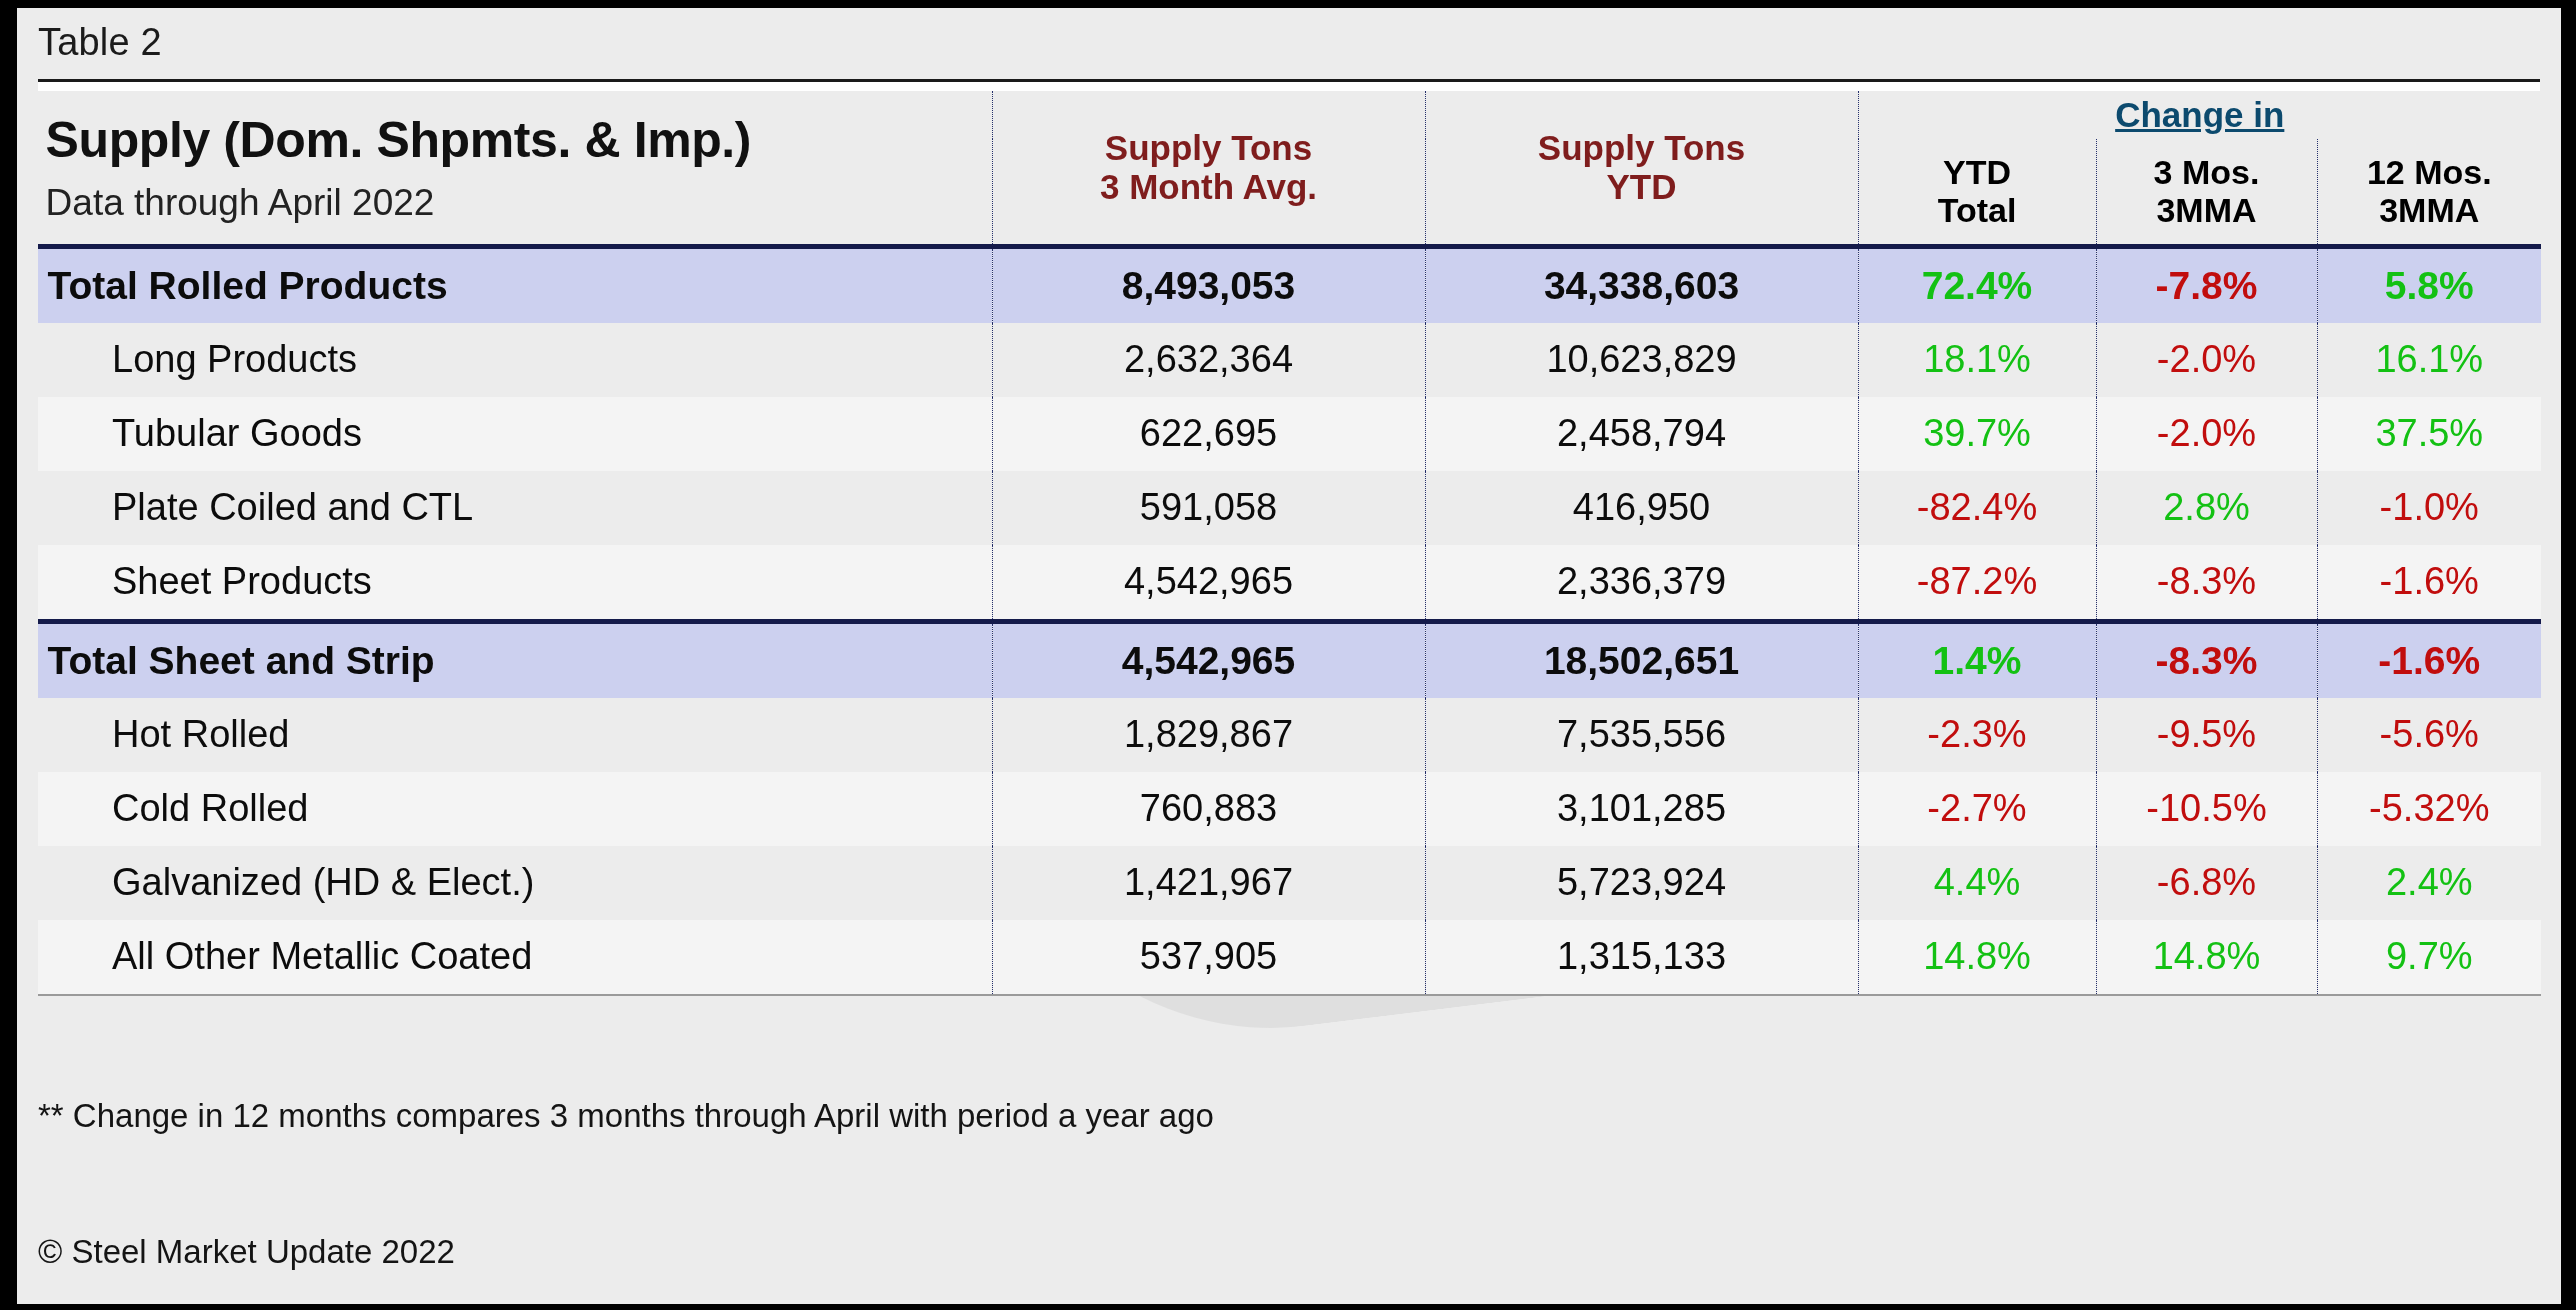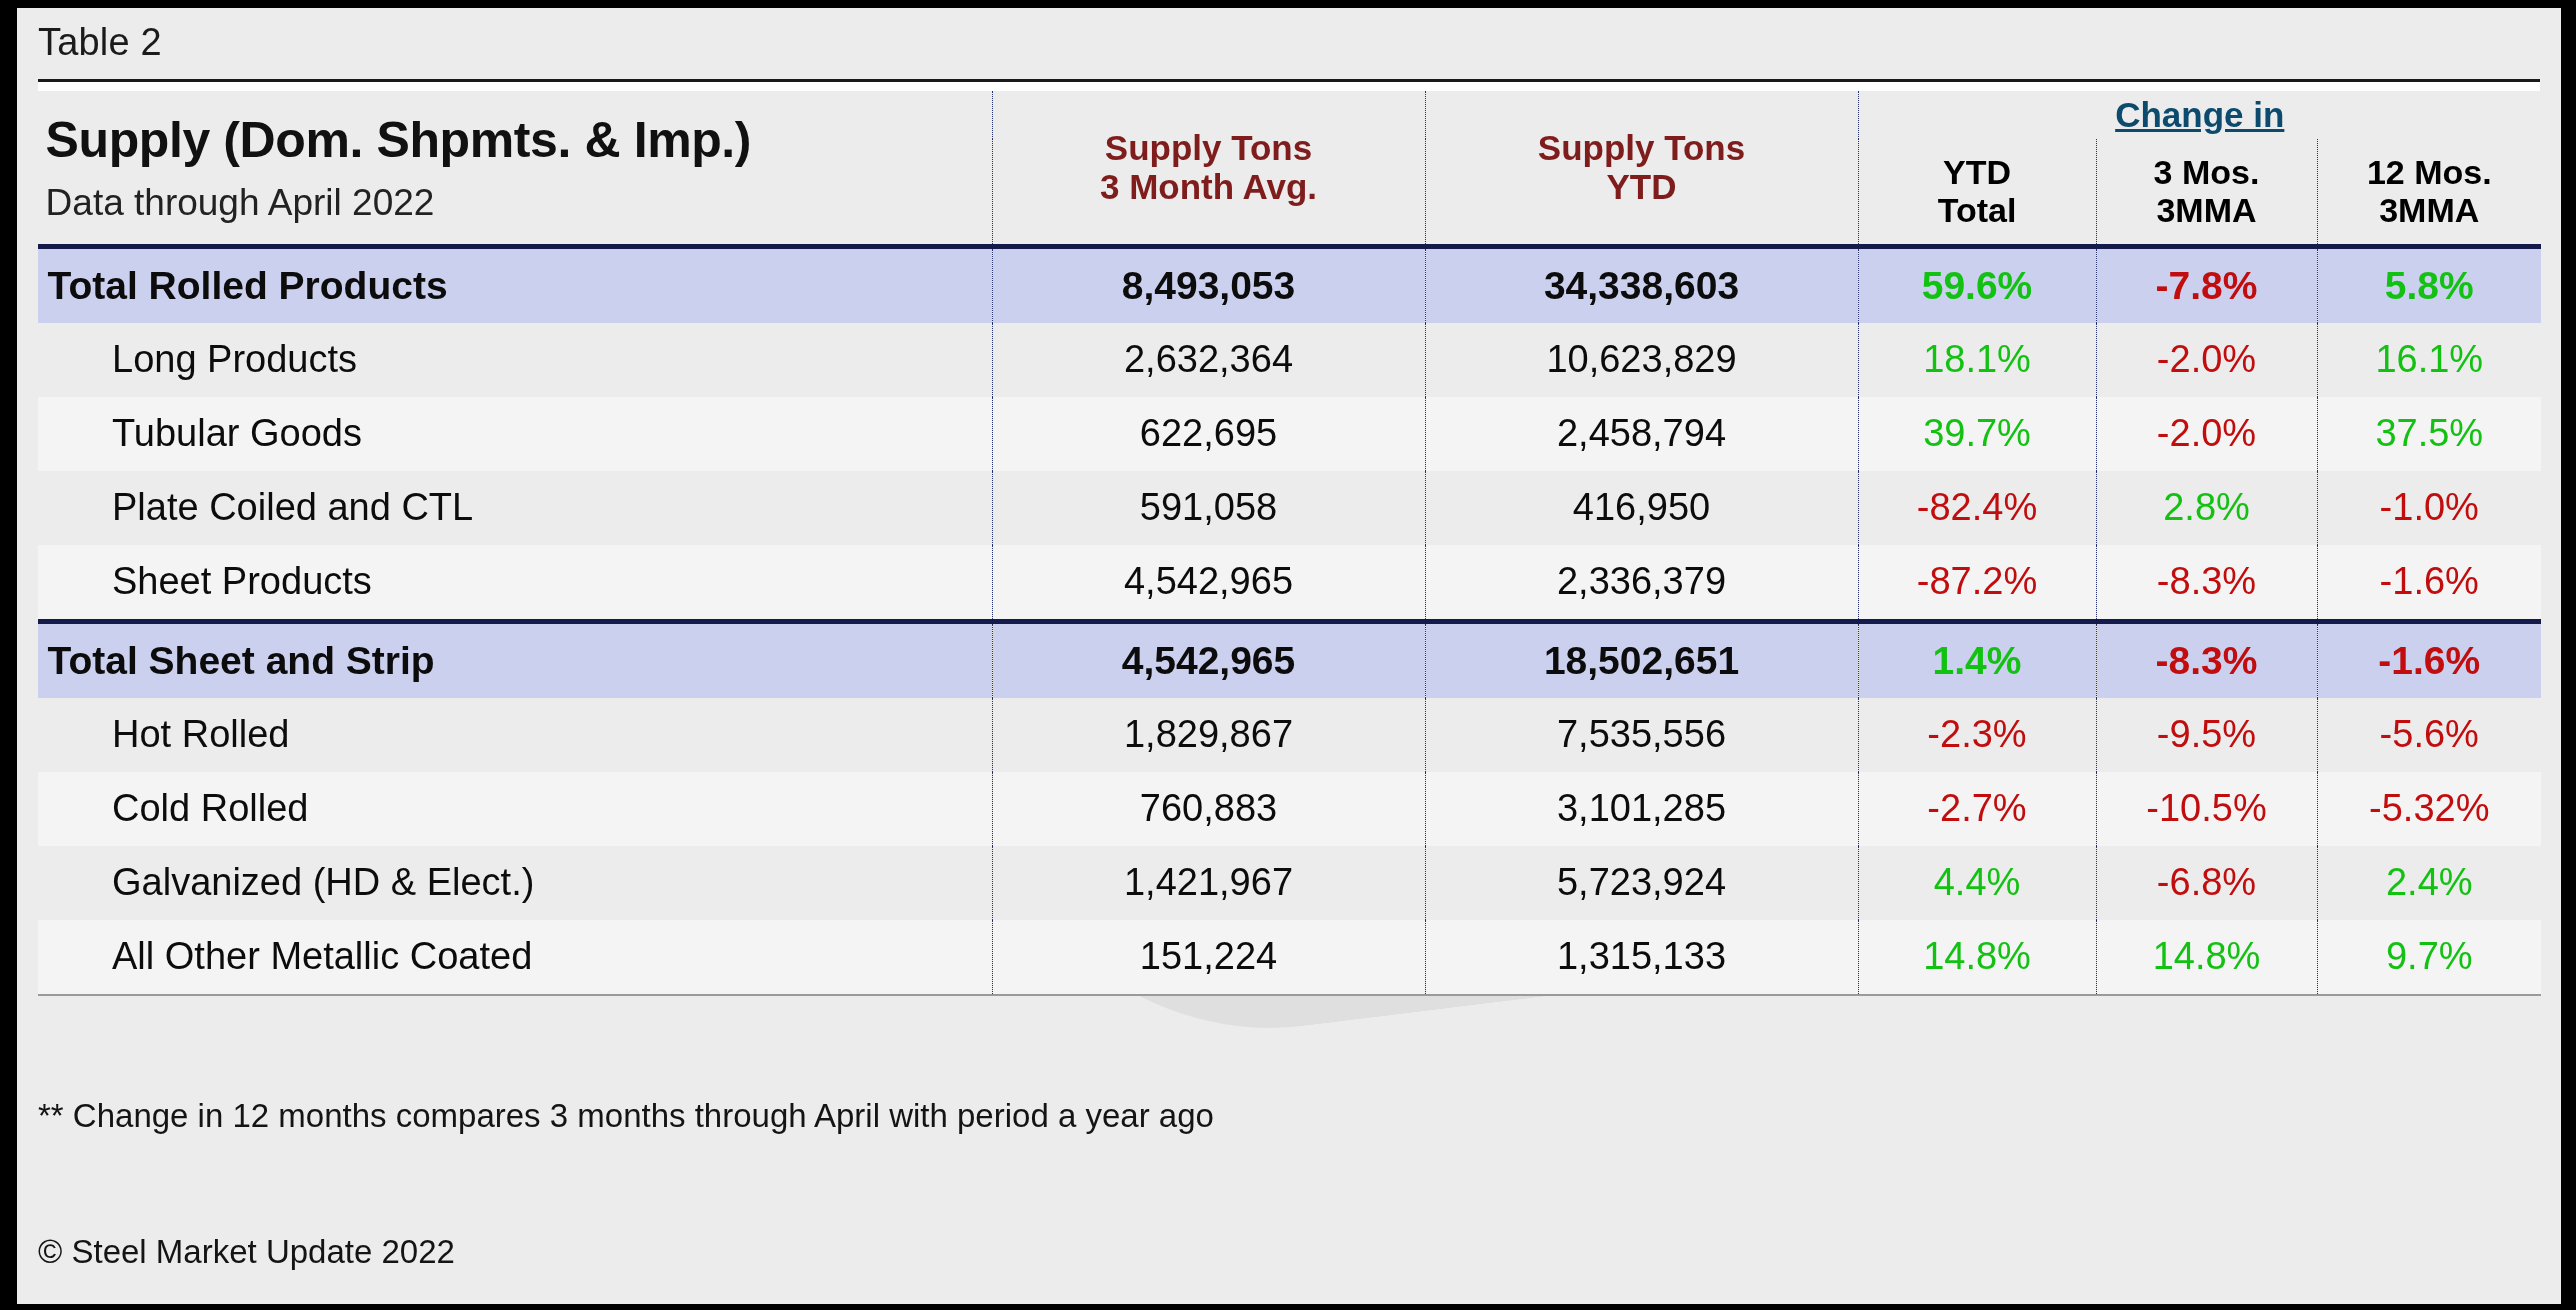--- a/index.html
+++ b/index.html
@@ -351,21 +351,21 @@
           </tr>
         </thead>
         <tbody id="tbody">
             <tr class="sep-navy">
               <td colspan="6"></td>
             </tr>
             <tr class="r-total">
               <td class="lbl">Total Rolled Products</td>
               <td class="num vdiv-l">8,493,053</td>
               <td class="num vdiv-l">34,338,603</td>
-              <td class="pct pos vdiv-l">59.6%</td>
+              <td class="pct pos vdiv-l">72.4%</td>
               <td class="pct neg vdiv-l">-7.8%</td>
               <td class="pct pos vdiv-l">5.8%</td>
             </tr>
             <tr class="r-odd">
               <td class="lbl indent">Long Products</td>
               <td class="num vdiv-l">2,632,364</td>
               <td class="num vdiv-l">10,623,829</td>
               <td class="pct pos vdiv-l">18.1%</td>
               <td class="pct neg vdiv-l">-2.0%</td>
               <td class="pct pos vdiv-l">16.1%</td>
@@ -424,21 +424,21 @@
             <tr class="r-odd">
               <td class="lbl indent">Galvanized (HD &amp; Elect.)</td>
               <td class="num vdiv-l">1,421,967</td>
               <td class="num vdiv-l">5,723,924</td>
               <td class="pct pos vdiv-l">4.4%</td>
               <td class="pct neg vdiv-l">-6.8%</td>
               <td class="pct pos vdiv-l">2.4%</td>
             </tr>
             <tr class="r-even">
               <td class="lbl indent">All Other Metallic Coated</td>
-              <td class="num vdiv-l">151,224</td>
+              <td class="num vdiv-l">537,905</td>
               <td class="num vdiv-l">1,315,133</td>
               <td class="pct pos vdiv-l">14.8%</td>
               <td class="pct pos vdiv-l">14.8%</td>
               <td class="pct pos vdiv-l">9.7%</td>
             </tr>
             <tr class="sep-thin">
               <td colspan="6"></td>
             </tr>
           </tbody>
       </table>

